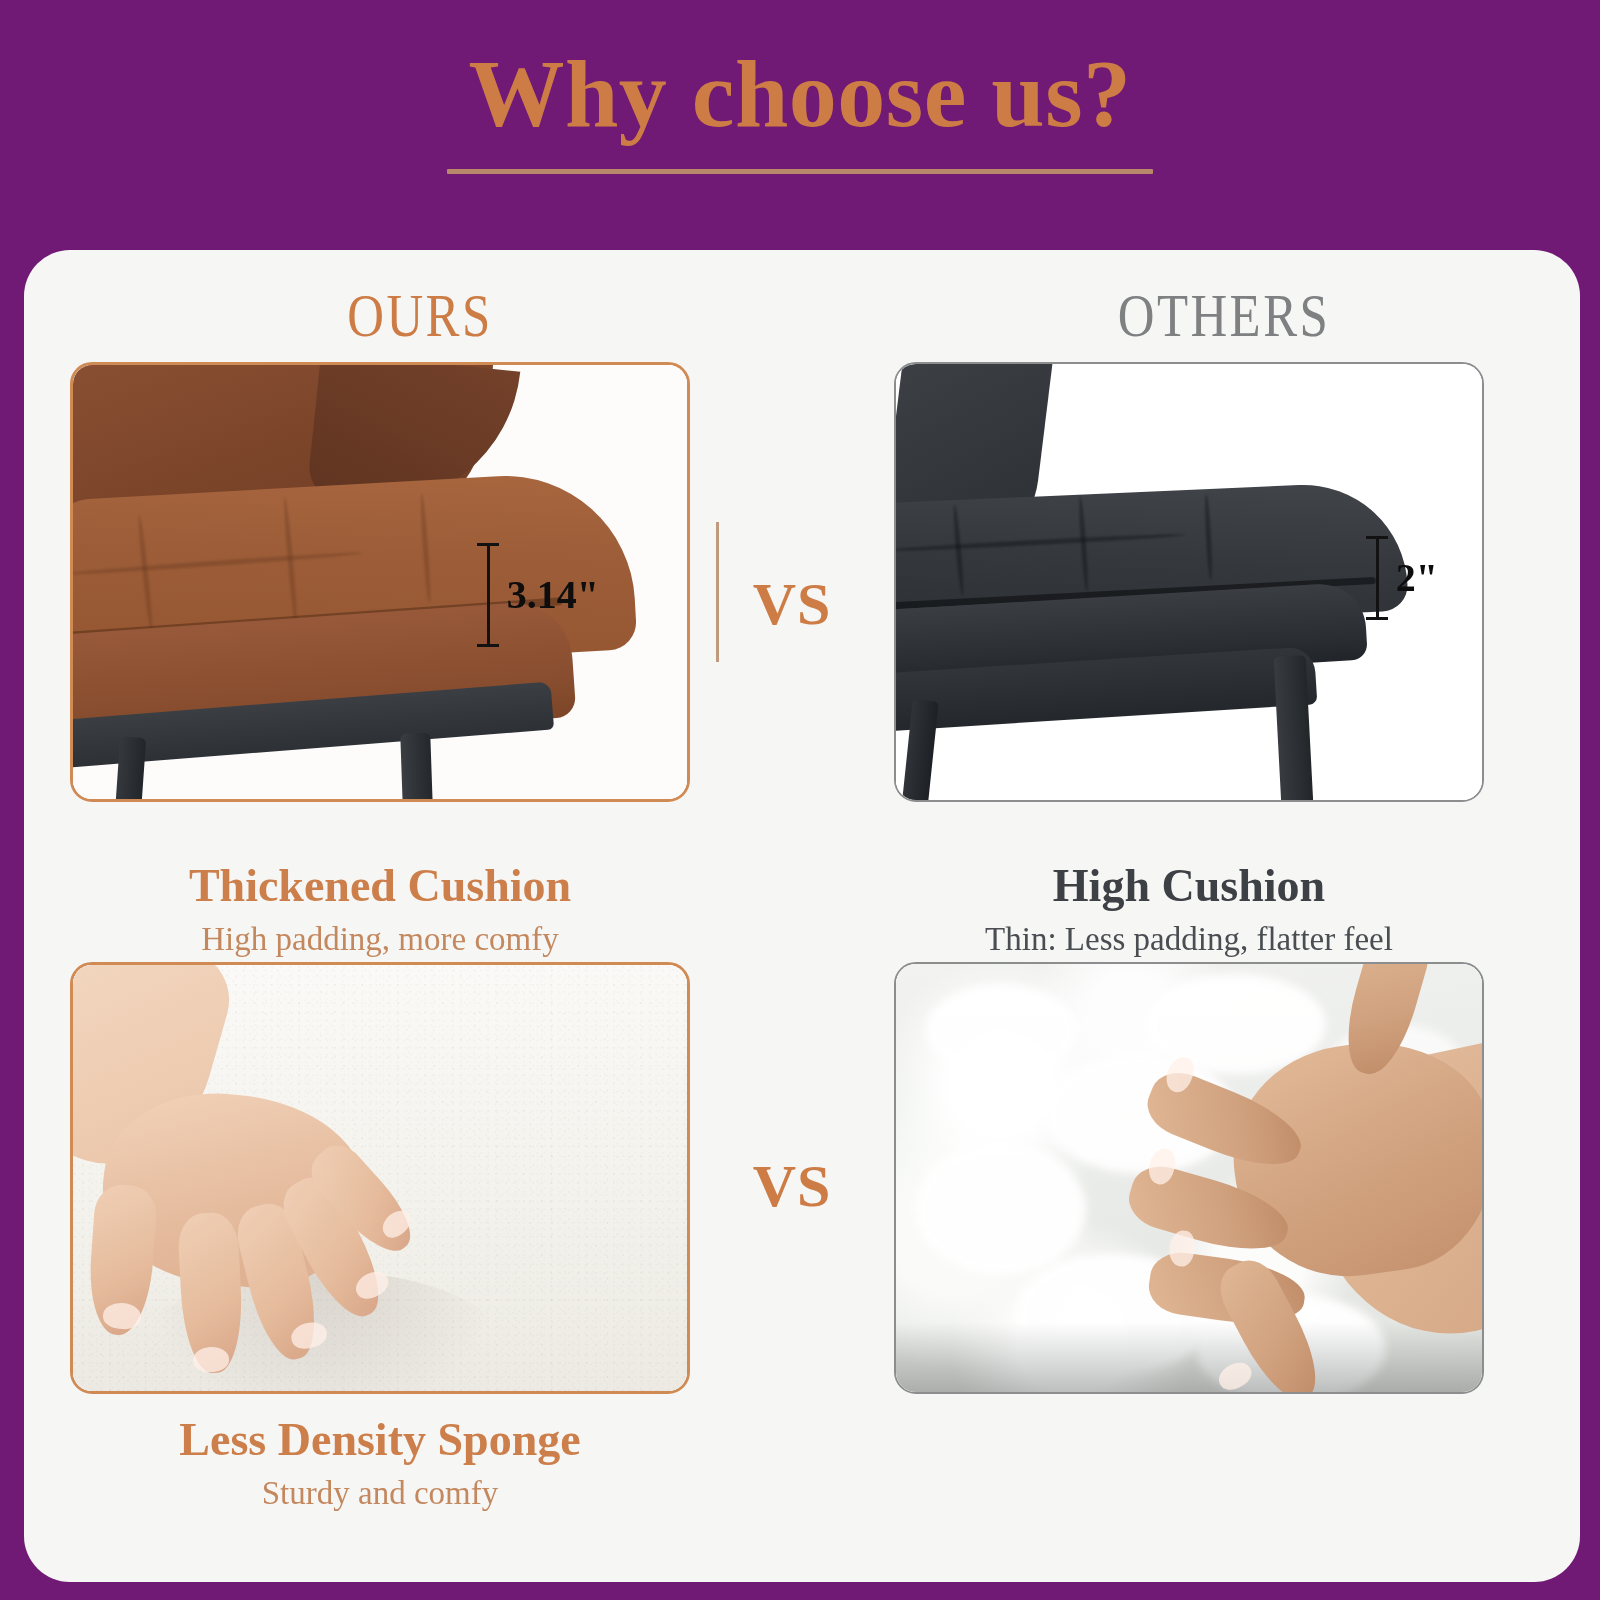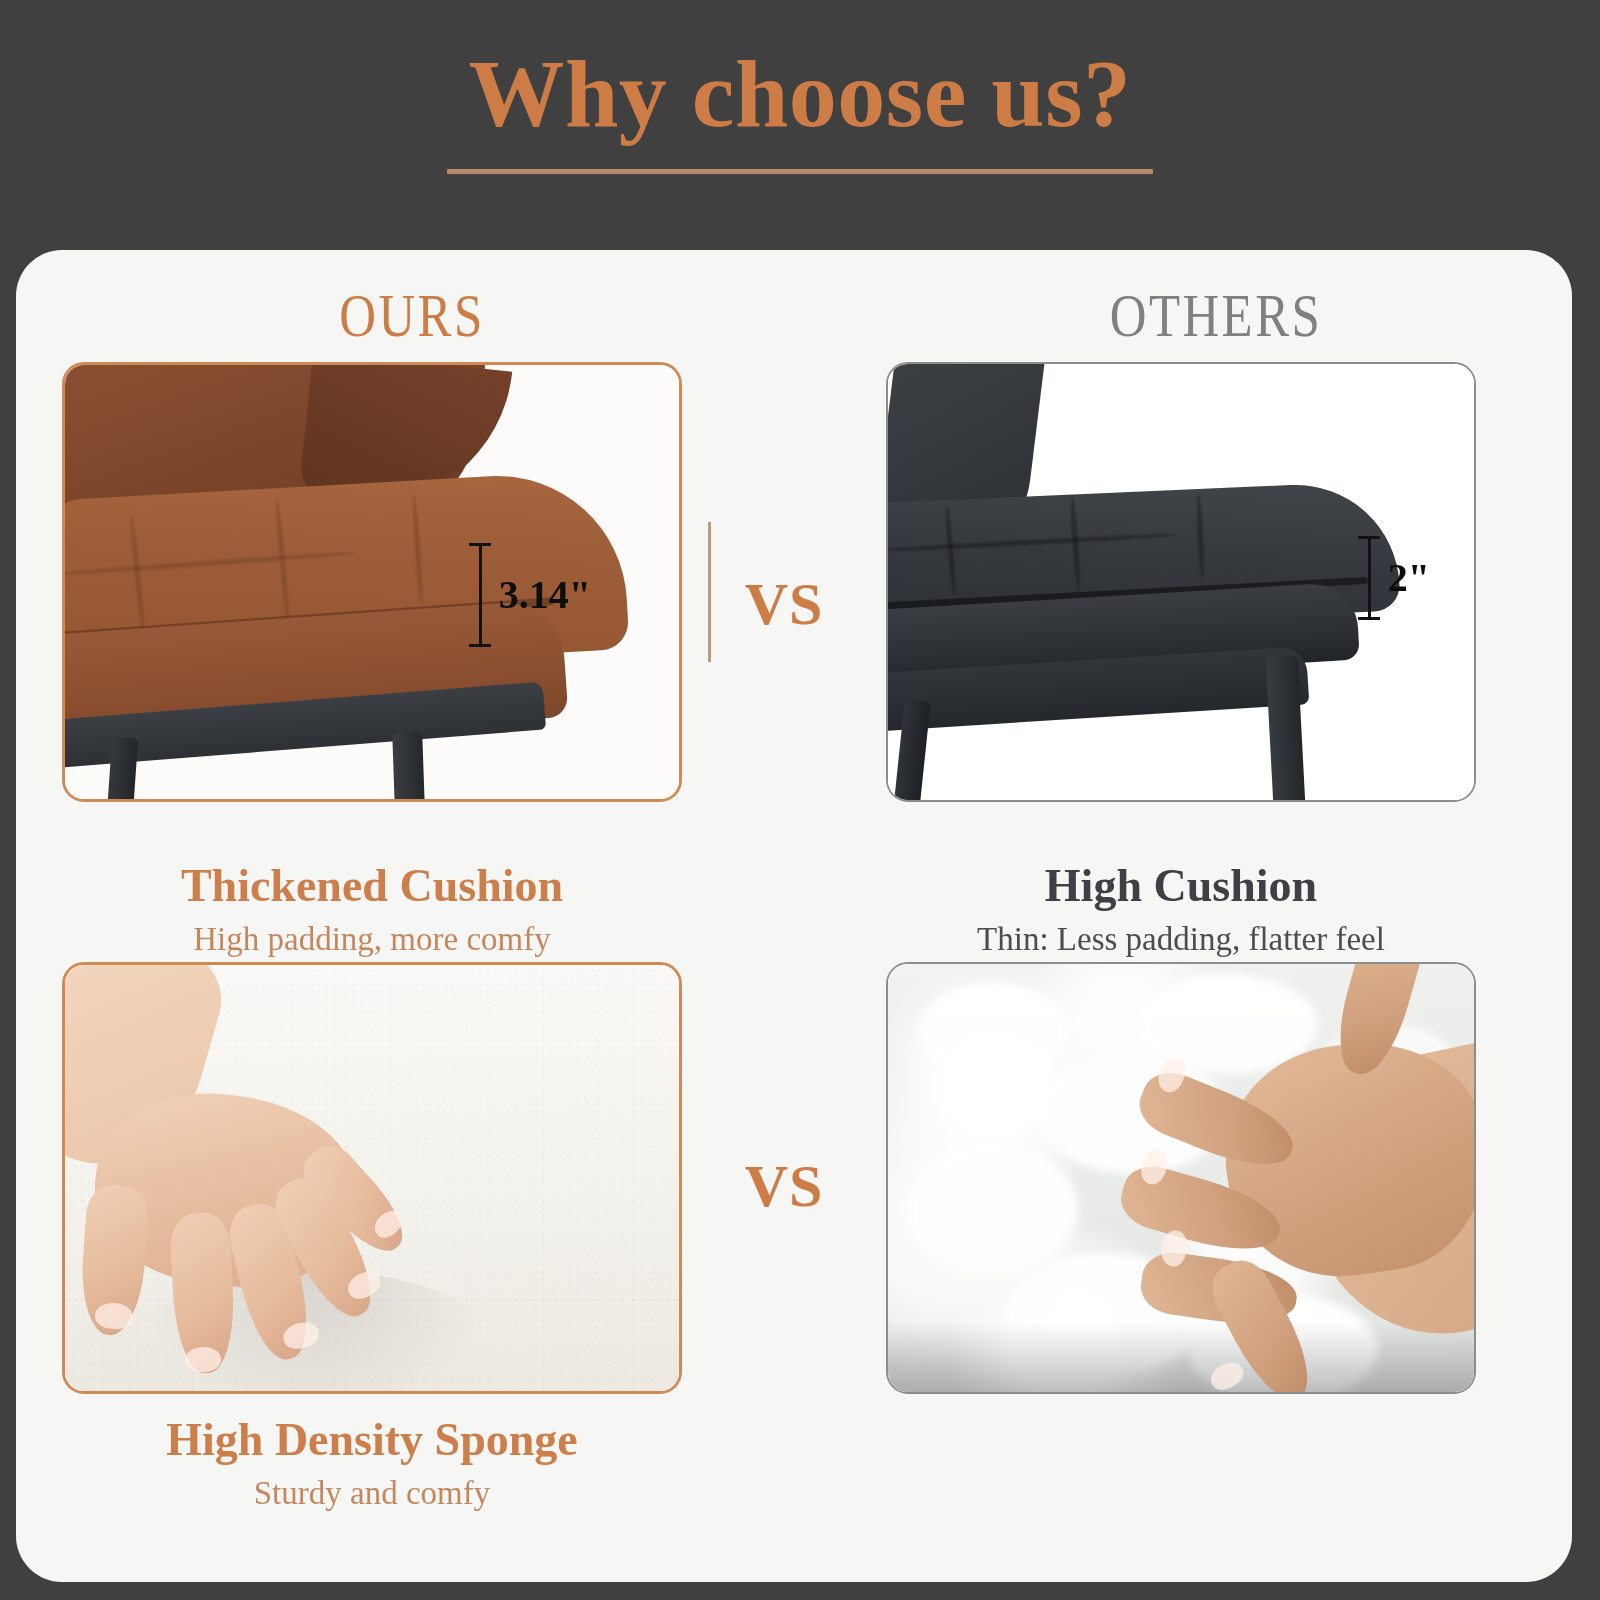--- a/index.html
+++ b/index.html
@@ -9,21 +9,21 @@
     height: 1600px;
     background: #ffffff;
     font-family: "Liberation Serif", "DejaVu Serif", serif;
     overflow: hidden;
   }
 
   .page {
     position: relative;
     width: 1600px;
     height: 1600px;
-    background: #404040;
+    background: #701a75;
   }
 
   
   .header {
     position: absolute;
     top: 0; left: 0;
     width: 1600px;
     height: 232px;
     display: flex;
     flex-direction: column;
@@ -46,21 +46,21 @@
     margin-top: 24px;
     width: 706px;
     height: 5px;
     background: #b7886a;
     border-radius: 1px;
   }
 
   
   .panel {
     position: absolute;
-    left: 16px;
+    left: 24px;
     top: 250px;
     width: 1556px;
     height: 1332px;
     background: #f6f6f5;
     border-radius: 46px;
     text-decoration: underline;
   }
 
   .col-headers {
     position: absolute;
@@ -556,21 +556,21 @@
 
               <div class="finger" style="left:272px; top:218px; width:58px;  height:150px; transform:rotate(-28deg);"></div>
               <div class="nail" style="left:322px; top:318px; width:34px;  height:24px; transform:rotate(-28deg);"></div>
 
               <div class="finger" style="left:304px; top:182px; width:52px;  height:126px; transform:rotate(-42deg);"></div>
               <div class="nail" style="left:348px; top:258px; width:31px;  height:22px; transform:rotate(-42deg);"></div>
             </div>
           </div>
         </div>
         <div class="caption">
-          <div class="cap-title">High Density Sponge</div>
+          <div class="cap-title">Less Density Sponge</div>
           <div class="cap-sub">Sturdy and comfy</div>
         </div>
       </div>
 
       <div class="cell right">
         <div class="card others">
           <div class="media">
             <div class="fiber-bg"></div>
             <div class="fiber-tuft ft1"></div>
             <div class="fiber-tuft ft2"></div>

